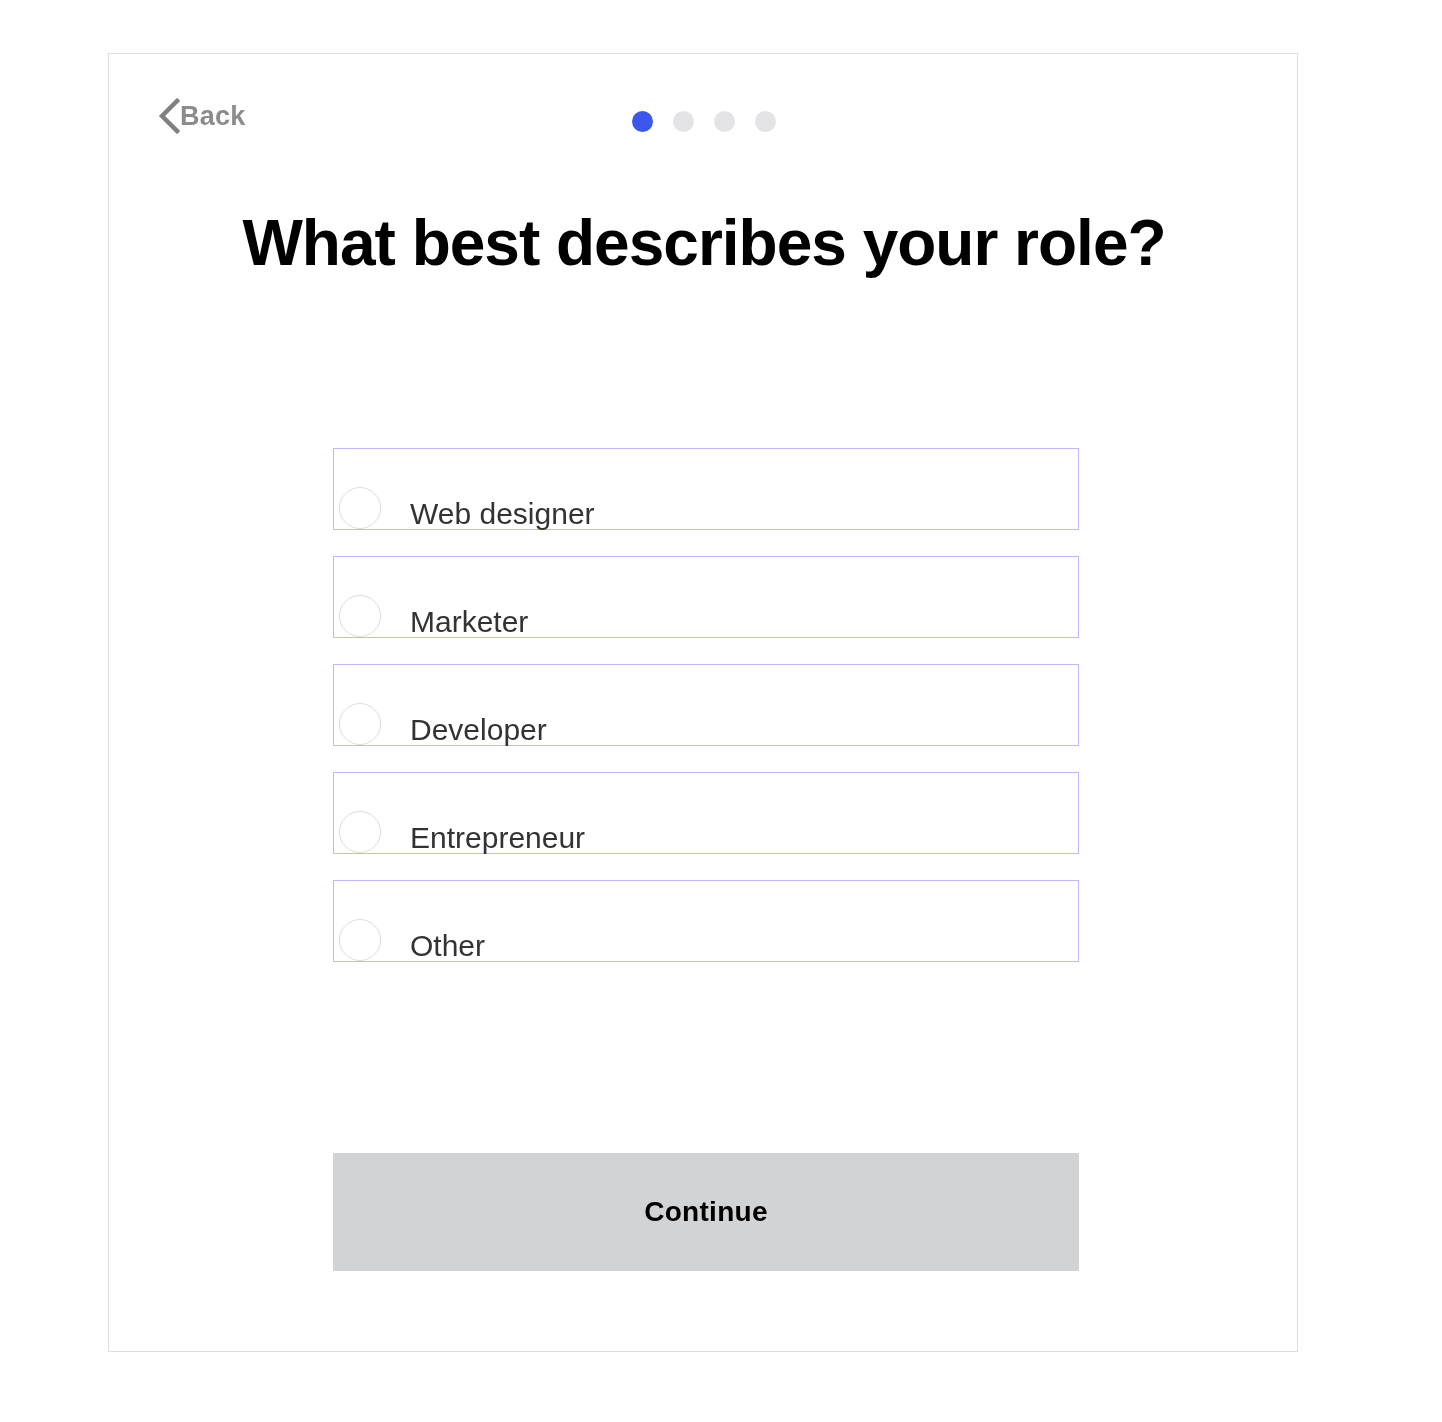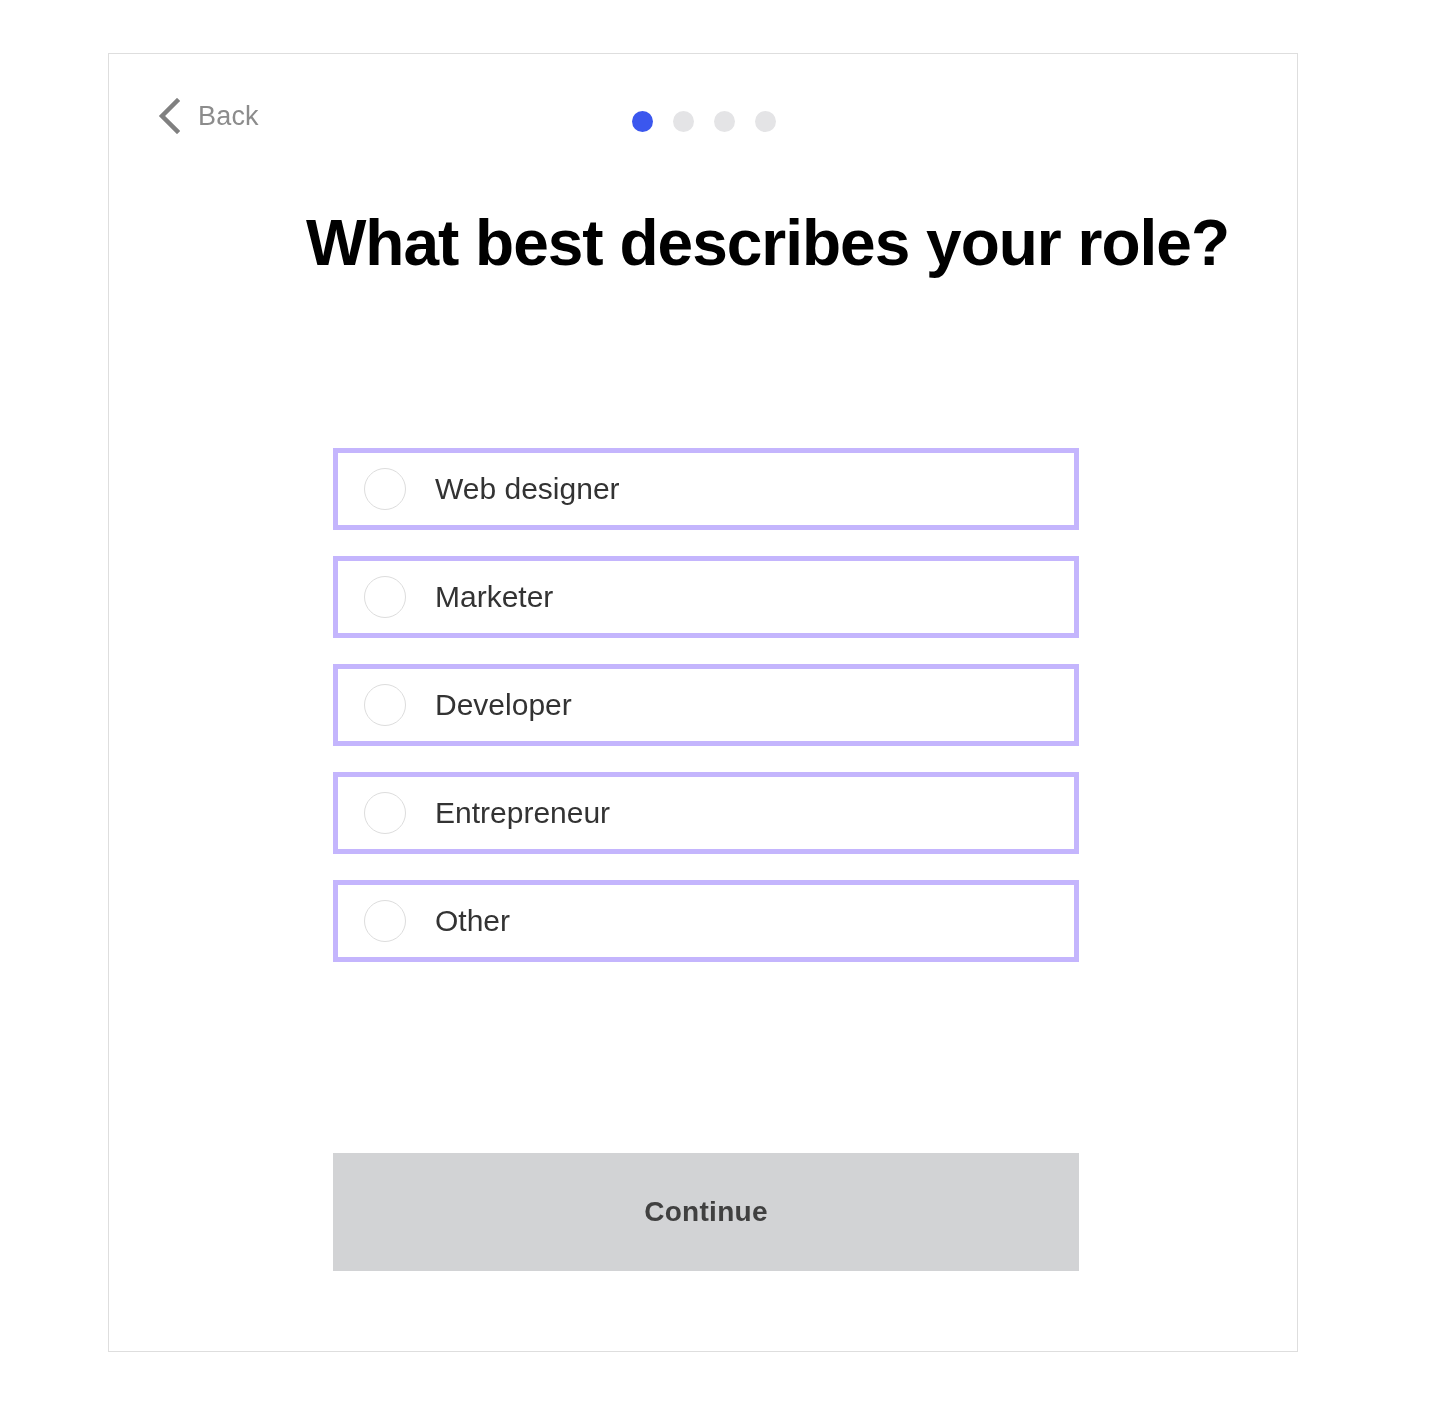--- a/index.html
+++ b/index.html
@@ -36,26 +36,26 @@
     width: 100%;
     height: 140px;
   }
 
   .back-button {
     position: absolute;
     left: 49px;
     top: 44px;
     display: flex;
     align-items: center;
-    gap: 18px;
     cursor: pointer;
     user-select: none;
     background: none;
     border: 0;
     padding: 0;
+    font-weight: bold;
   }
   .chevron-left {
     display: block;
     width: 22px;
     height: 36px;
   }
   .chevron-left svg { display: block; }
   .back-label {
     font-size: 27px;
     color: #8c8c8c;
@@ -80,45 +80,45 @@
   }
   .dot.active { background: #3b57ee; }
 
   
   .page-title {
     position: absolute;
     left: 70px;
     top: 153px;
     width: 1050px;
     margin: 0;
-    text-align: right;
+    text-align: center;
     font-size: 64px;
     font-weight: bold;
     line-height: 1.15;
     letter-spacing: -1px;
     color: #000000;
   }
 
   
   .options {
     position: absolute;
     left: 224px;
     top: 394px;
     width: 746px;
   }
   .option-row {
     box-sizing: border-box;
     width: 746px;
     height: 82px;
     margin-bottom: 26px;
-    border: 5px solid #c4b5fd;
-    background: #ffffff;
-    display: flex;
-    align-items: center;
-    padding-left: 26px;
+    border: 1px solid #c4b5fd;
+    background: #ffffff;
+    display: flex;
+    align-items: flex-end;
+    padding-left: 5px;
     cursor: pointer;
     user-select: none;
   }
   .radio-circle {
     flex: 0 0 auto;
     width: 42px;
     height: 42px;
     border-radius: 50%;
     border: 1px solid #dddddd;
     background: #ffffff;
@@ -133,21 +133,21 @@
 
   
   .continue-button {
     position: absolute;
     left: 224px;
     top: 1099px;
     width: 746px;
     height: 118px;
     border: 0;
     background: #d2d3d5;
-    color: #404040;
+    color: #000000;
     font-family: "Liberation Sans", sans-serif;
     font-size: 28px;
     font-weight: bold;
     letter-spacing: 0.3px;
     cursor: default;
     display: flex;
     align-items: center;
     justify-content: center;
   }
 </style>

